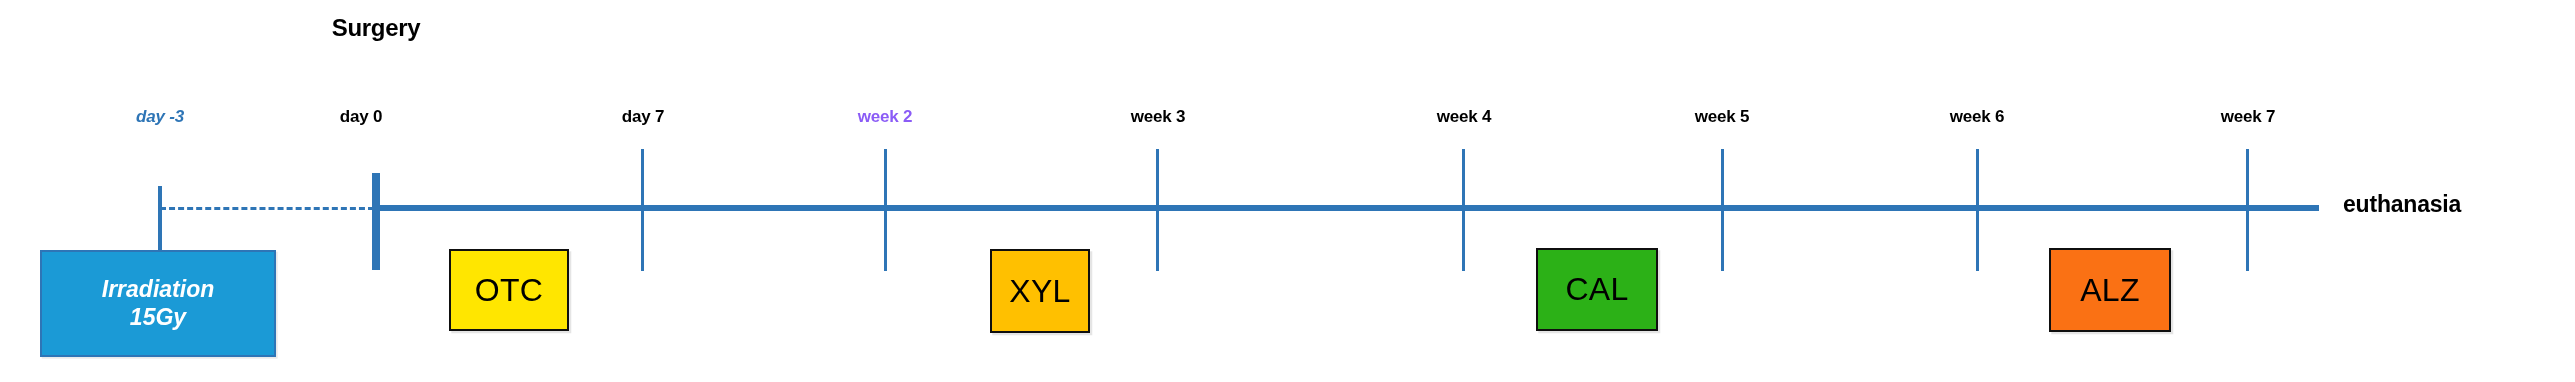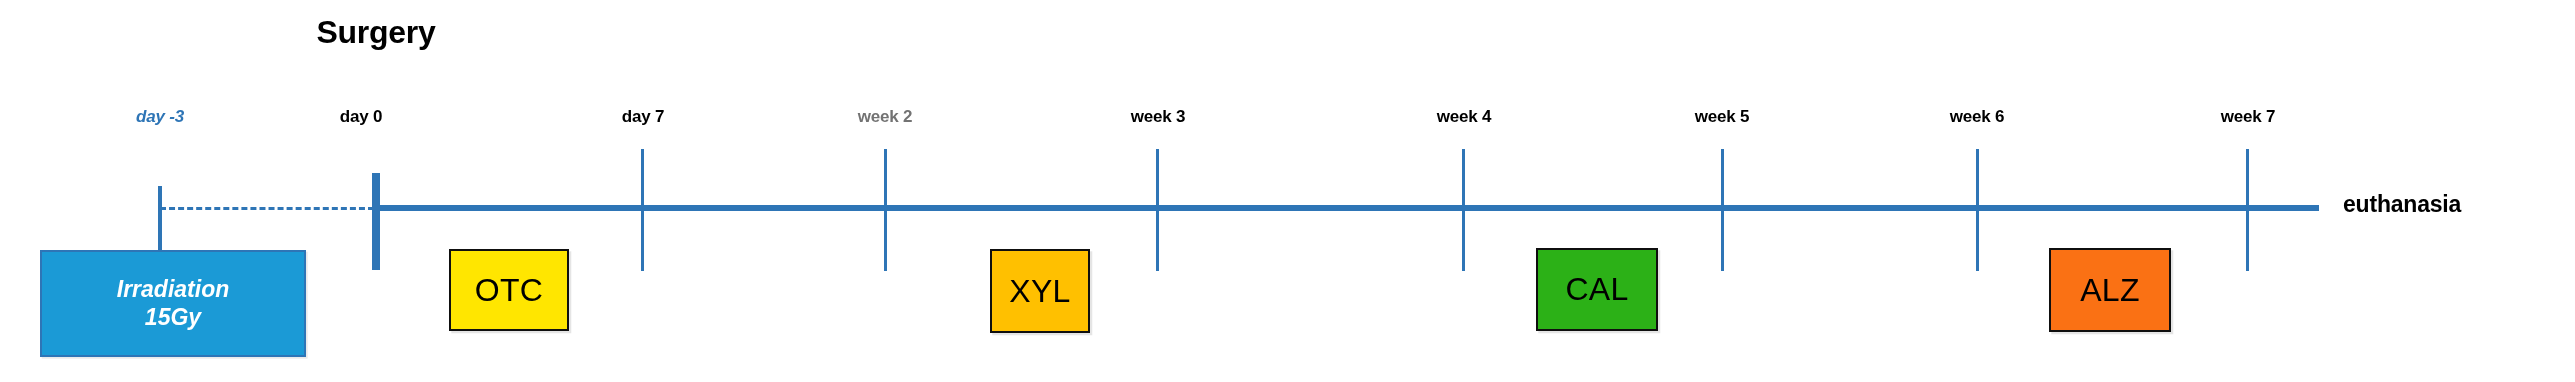--- a/index.html
+++ b/index.html
@@ -81,21 +81,21 @@
     color: #2E75B6;
     font-style: italic;
   }
 
   
   .headline {
     position: absolute;
     top: 14px;
     transform: translateX(-50%);
     white-space: nowrap;
-    font-size: 32px;
+    font-size: 24px;
     font-weight: bold;
     color: #000000;
     letter-spacing: -0.3px;
   }
 
   
   .end-label {
     position: absolute;
     left: 2343px;
     top: 191px;
@@ -119,21 +119,21 @@
     color: #000000;
     letter-spacing: 0.3px;
     box-shadow: 2.3px 2.3px 0 rgba(0,0,0,0.10);
   }
 
   
   .irr-box {
     position: absolute;
     left: 40px;
     top: 250px;
-    width: 266px;
+    width: 236px;
     height: 107px;
     box-sizing: border-box;
     background: #1B9AD6;
     border: 2.9px solid #2E75B6;
     display: flex;
     flex-direction: column;
     align-items: center;
     justify-content: center;
     color: #ffffff;
     font-size: 23px;
@@ -156,21 +156,21 @@
   <div class="axis-line"></div>
 
   <div id="ticks-layer">
       <div class="tick pre" style="left: 158px;"></div>
       <div class="tick-label accent" style="left: 160px; color: rgb(46, 117, 182);">day -3</div>
       <div class="tick major" style="left: 372px;"></div>
       <div class="tick-label" style="left: 361px; color: rgb(0, 0, 0);">day 0</div>
       <div class="tick" style="left: 641px;"></div>
       <div class="tick-label" style="left: 643px; color: rgb(0, 0, 0);">day 7</div>
       <div class="tick" style="left: 884px;"></div>
-      <div class="tick-label" style="left: 885px; color: #737373;">week 2</div>
+      <div class="tick-label" style="left: 885px; color: #8b5cf6;">week 2</div>
       <div class="tick" style="left: 1156px;"></div>
       <div class="tick-label" style="left: 1158px; color: rgb(0, 0, 0);">week 3</div>
       <div class="tick" style="left: 1462px;"></div>
       <div class="tick-label" style="left: 1464px; color: rgb(0, 0, 0);">week 4</div>
       <div class="tick" style="left: 1721px;"></div>
       <div class="tick-label" style="left: 1722px; color: rgb(0, 0, 0);">week 5</div>
       <div class="tick" style="left: 1976px;"></div>
       <div class="tick-label" style="left: 1977px; color: rgb(0, 0, 0);">week 6</div>
       <div class="tick" style="left: 2246px;"></div>
       <div class="tick-label" style="left: 2248px; color: rgb(0, 0, 0);">week 7</div>

